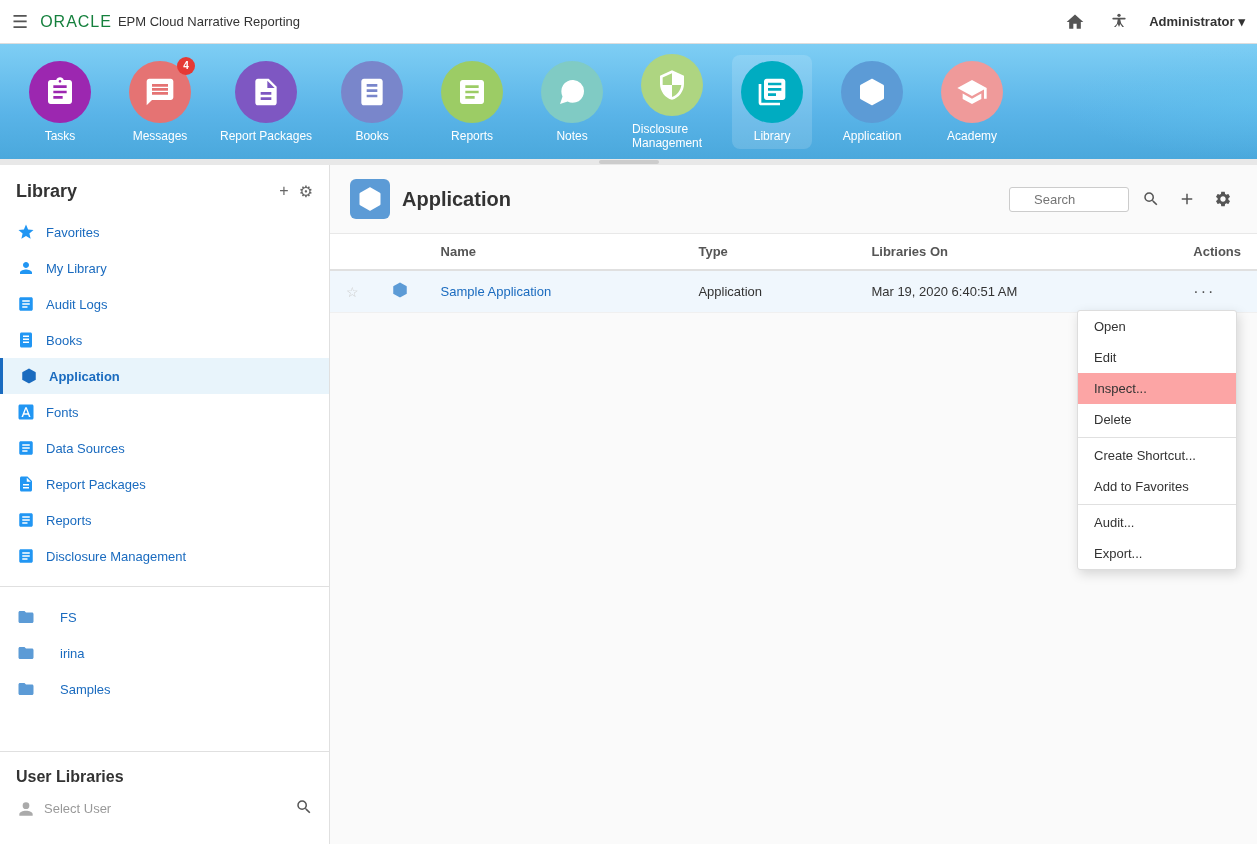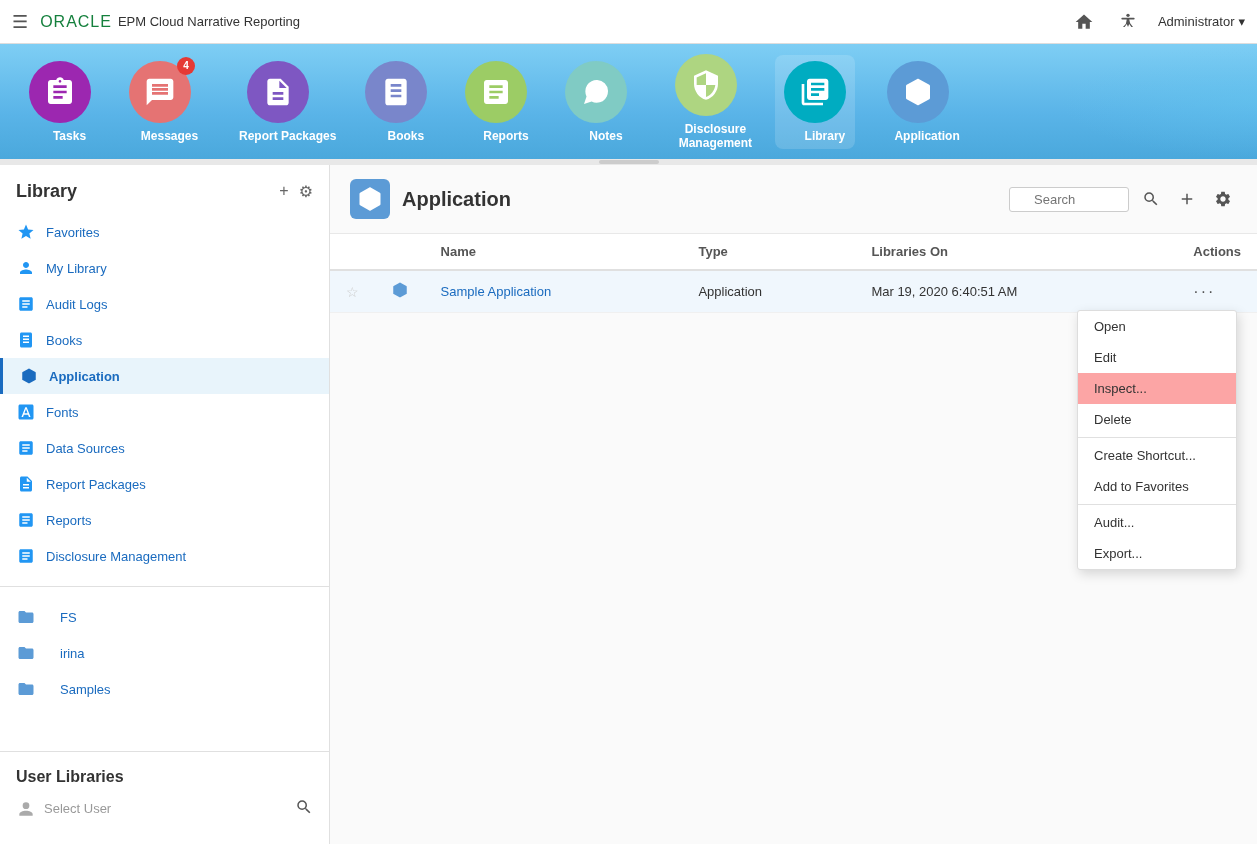--- a/index.html
+++ b/index.html
@@ -12,21 +12,21 @@
       background: #fff;
       height: 44px;
       padding: 0 12px;
       border-bottom: 1px solid #ddd;
       gap: 12px;
     }
     .topbar-menu-icon { cursor: pointer; font-size: 18px; color: #555; }
     .oracle-logo { display: flex; align-items: center; gap: 6px; }
     .oracle-logo-text { font-weight: normal; font-size: 16px; color: #15803d; letter-spacing: 1px; }
     .oracle-logo-sub { font-size: 13px; color: #333; }
-    .topbar-right { margin-left: auto; display: flex; align-items: center; gap: 16px; }
+    .topbar-right { margin-left: auto; display: flex; align-items: center; gap: 16px; font-weight: bold; }
     .topbar-icon { width: 28px; height: 28px; display: flex; align-items: center; justify-content: center; cursor: pointer; }
     .topbar-user { display: flex; align-items: center; gap: 4px; font-size: 13px; color: #333; cursor: pointer; }
 
     
     .nav-row {
       background: linear-gradient(180deg, #7ecef4 0%, #5ab4e8 60%, #4aa8dc 100%);
       height: 115px;
       display: flex;
       align-items: center;
       padding: 0 20px;
@@ -47,21 +47,21 @@
       gap: 6px;
       cursor: pointer;
       min-width: 80px;
     }
     .nav-icon-circle {
       width: 62px; height: 62px;
       border-radius: 50%;
       display: flex; align-items: center; justify-content: center;
       position: relative;
     }
-    .nav-item-label { font-size: 12px; color: #fff; text-align: center; font-weight: 700; margin-left: 19px; }
+    .nav-item-label { font-size: 12px; color: #fff; text-align: left; font-weight: 400; }
     .badge {
       position: absolute;
       top: -4px; right: -4px;
       background: #e53935;
       color: #fff;
       font-size: 10px;
       font-weight: bold;
       width: 18px; height: 18px;
       border-radius: 50%;
       display: flex; align-items: center; justify-content: center;
@@ -350,20 +350,28 @@
 
   <div class="nav-item">
     <div class="nav-icon-circle ic-application">
       <svg width="32" height="32" viewBox="0 0 24 24" fill="white">
         <path d="M21 16.5c0 .38-.21.71-.53.88l-7.9 4.44c-.16.12-.36.18-.57.18-.21 0-.41-.06-.57-.18l-7.9-4.44A1 1 0 0 1 3 16.5v-9c0-.38.21-.71.53-.88l7.9-4.44c.16-.12.36-.18.57-.18.21 0 .41.06.57.18l7.9 4.44c.32.17.53.5.53.88v9z"></path>
       </svg>
     </div>
     <span class="nav-item-label">Application</span>
   </div>
 
+  <div class="nav-item">
+    <div class="nav-icon-circle ic-academy">
+      <svg width="32" height="32" viewBox="0 0 24 24" fill="white">
+        <path d="M12 3L1 9l11 6 9-4.91V17h2V9L12 3zM5 13.18v4L12 21l7-3.82v-4L12 17l-7-3.82z"></path>
+      </svg>
+    </div>
+    <span class="nav-item-label">Academy</span>
+  </div>
 </div>
 
 <div class="nav-divider">
   <div class="nav-divider-line"></div>
 </div>
 
 <div class="main-layout">
 
   <div class="sidebar">
     <div class="sidebar-header">

